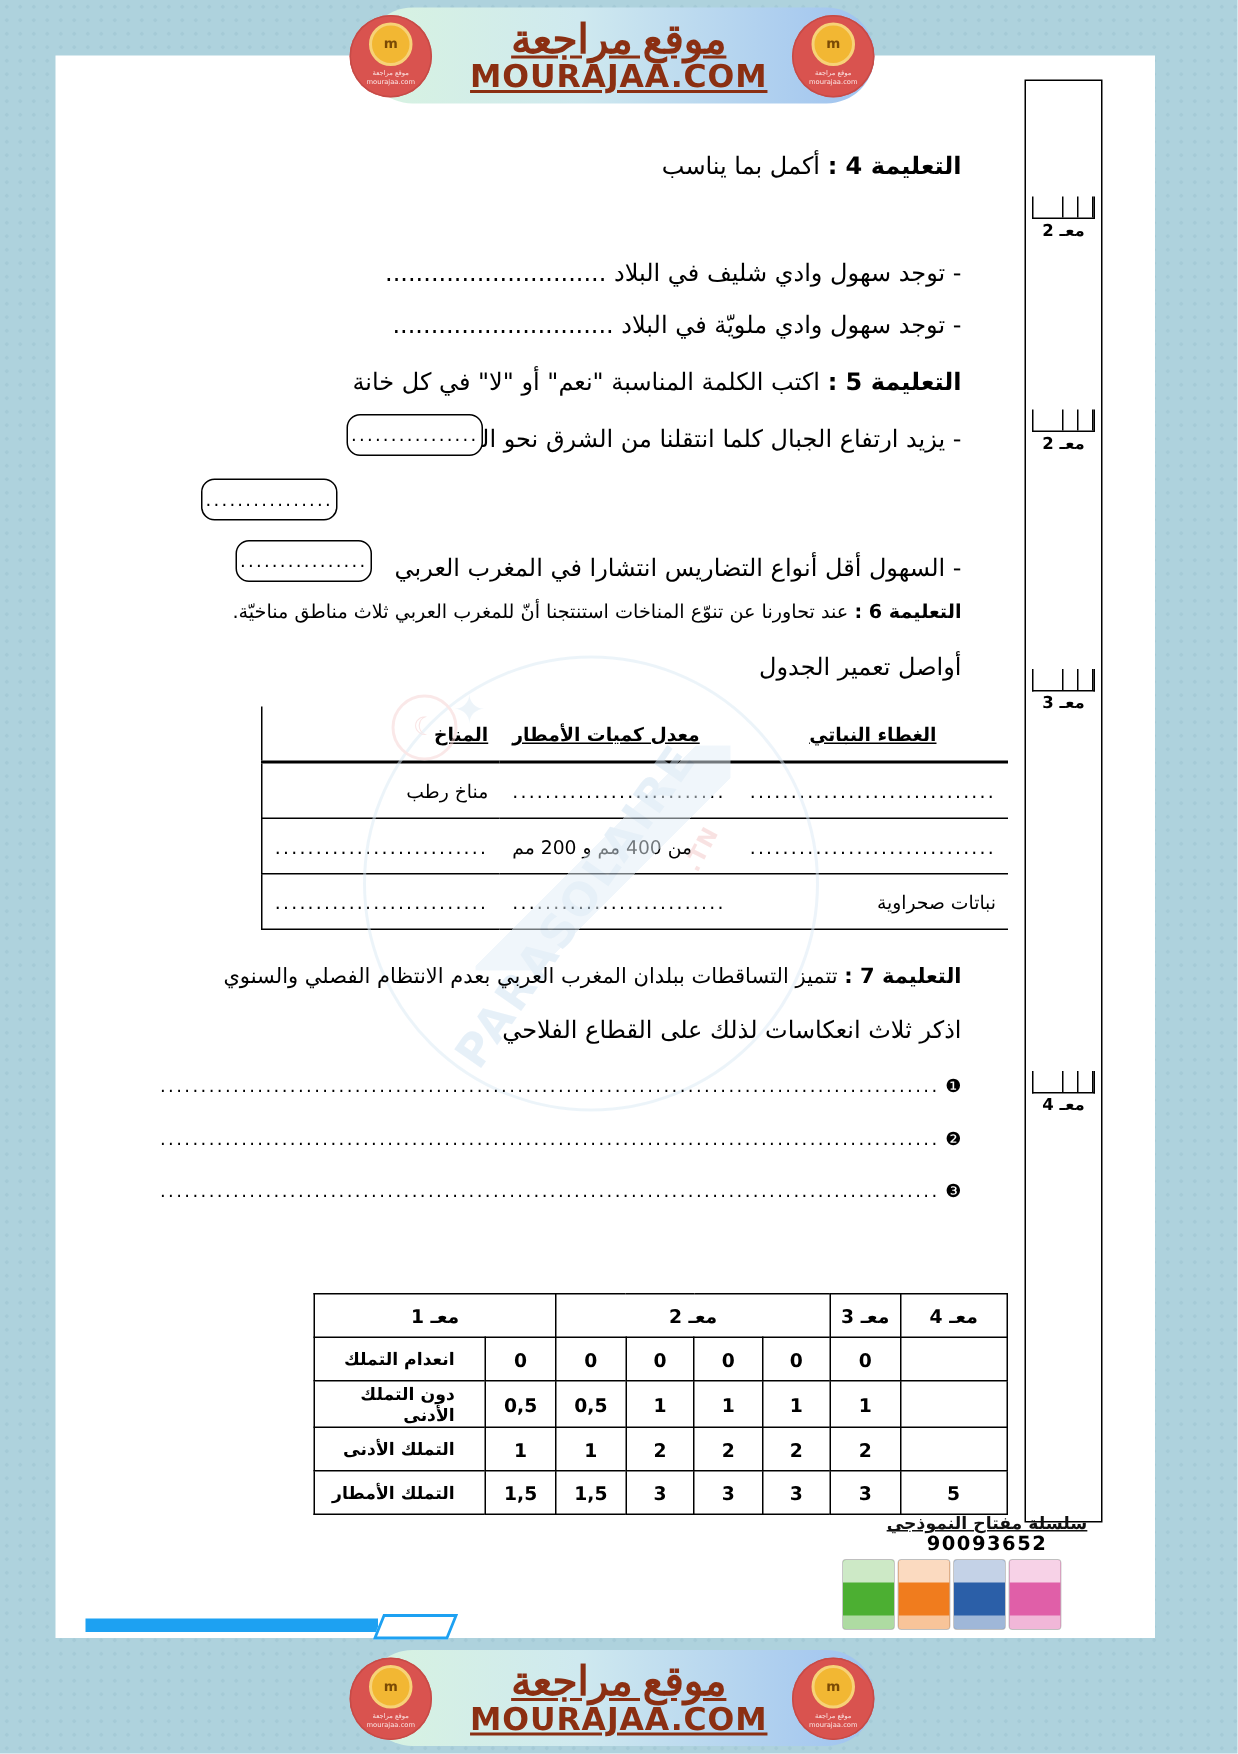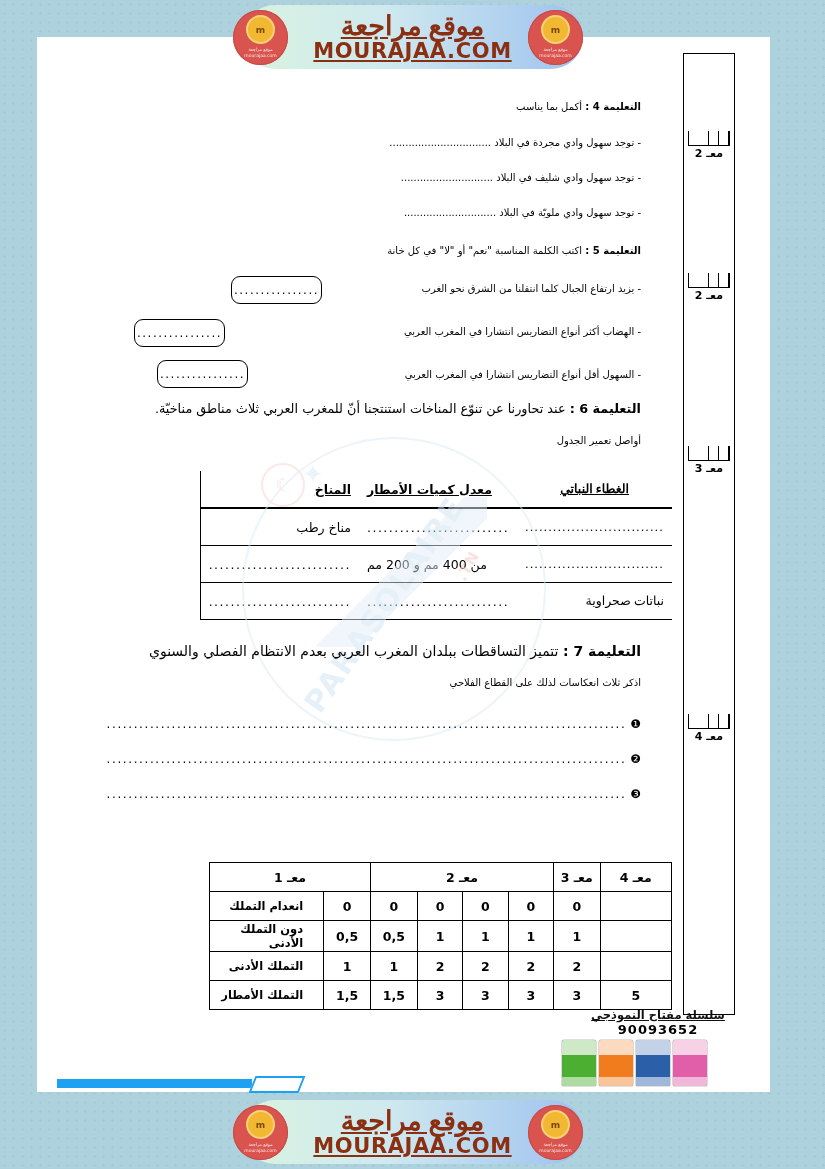--- a/index.html
+++ b/index.html
@@ -94,21 +94,21 @@
   }
 
   
   .content{
     position:absolute;left:0;top:0;width:640px;height:1055px;
     z-index:5;
     font-family:"DejaVu Sans","Liberation Sans",sans-serif;
     color:#000;
   }
   .ins-line{
-    position:absolute;right:36px;font-size:10px;white-space:nowrap;
+    position:absolute;right:36px;font-size:16px;white-space:nowrap;
   }
   .ins-title{font-weight:700;}
   .dotline{letter-spacing:1.6px;}
 
   
   .ansbox{
     position:absolute;border:1.6px solid #000;border-radius:9px;
     height:26px;display:flex;align-items:center;justify-content:center;
     font-size:12px;letter-spacing:1.5px;color:#000;background:#fff;
   }
@@ -118,21 +118,21 @@
     position:absolute;right:98px;top:434px;width:464px;
     border-collapse:collapse;font-size:12.5px;
   }
   .clim-table th,.clim-table td{
     border-bottom:1.6px solid #000;
     padding:7px 8px;height:22px;
   }
   .clim-table th{font-weight:700;text-decoration:underline;text-align:center;}
   .clim-table .c-right{border-left:1.6px solid #000;width:120px;text-align:right;}
   .clim-table .c-mid{width:176px;text-align:left;}
-  .clim-table .c-left{width:168px;font-family:Liberation Serif, serif;}
+  .clim-table .c-left{width:168px;}
   .clim-table thead th{border-bottom:2.2px solid #000;}
   .clim-table .dots{letter-spacing:1.5px;}
 
   
   .score-table{
     position:absolute;right:98px;top:825px;width:470px;
     border-collapse:collapse;font-size:12.5px;text-align:center;
   }
   .score-table td,.score-table th{
     border:1.3px solid #000;height:26px;padding:1px 3px;font-weight:700;
@@ -221,33 +221,31 @@
     <div class="wm-text">PARASOLAIRE</div>
     <div class="wm-text2">.TN</div>
   </div>
 
   <div class="content">
 
     <div class="ins-line" style="top:64px;">
       <span class="ins-title">التعليمة 4 :</span>
       <span>أكمل بما يناسب</span>
     </div>
-    <div class="ins-line dotline" style="top:100px;">- توجد سهول وادي مجردة في البلاد ................................</div>
     <div class="ins-line dotline" style="top:135px;">- توجد سهول وادي شليف في البلاد .............................</div>
     <div class="ins-line dotline" style="top:170px;">- توجد سهول وادي ملويّة في البلاد .............................</div>
 
     <div class="ins-line" style="top:208px;">
       <span class="ins-title">التعليمة 5 :</span>
       <span>اكتب الكلمة المناسبة "نعم" أو "لا" في كل خانة</span>
     </div>
 
     <div class="ins-line" style="top:246px;">- يزيد ارتفاع الجبال كلما انتقلنا من الشرق نحو الغرب</div>
     <div class="ansbox" style="left:194px;top:239px;width:89px;">................</div>
 
-    <div class="ins-line" style="top:289px;">- الهضاب أكثر أنواع التضاريس انتشارا في المغرب العربي</div>
     <div class="ansbox" style="left:97px;top:282px;width:89px;">................</div>
 
     <div class="ins-line" style="top:332px;">- السهول أقل أنواع التضاريس انتشارا في المغرب العربي</div>
     <div class="ansbox" style="left:120px;top:323px;width:89px;">................</div>
 
     <div class="ins-line" style="top:364px;font-size:12.8px;">
       <span class="ins-title">التعليمة 6 :</span>
       <span>عند تحاورنا عن تنوّع المناخات استنتجنا أنّ للمغرب العربي ثلاث مناطق مناخيّة.</span>
     </div>
     <div class="ins-line" style="top:398px;">أواصل تعمير الجدول</div>

